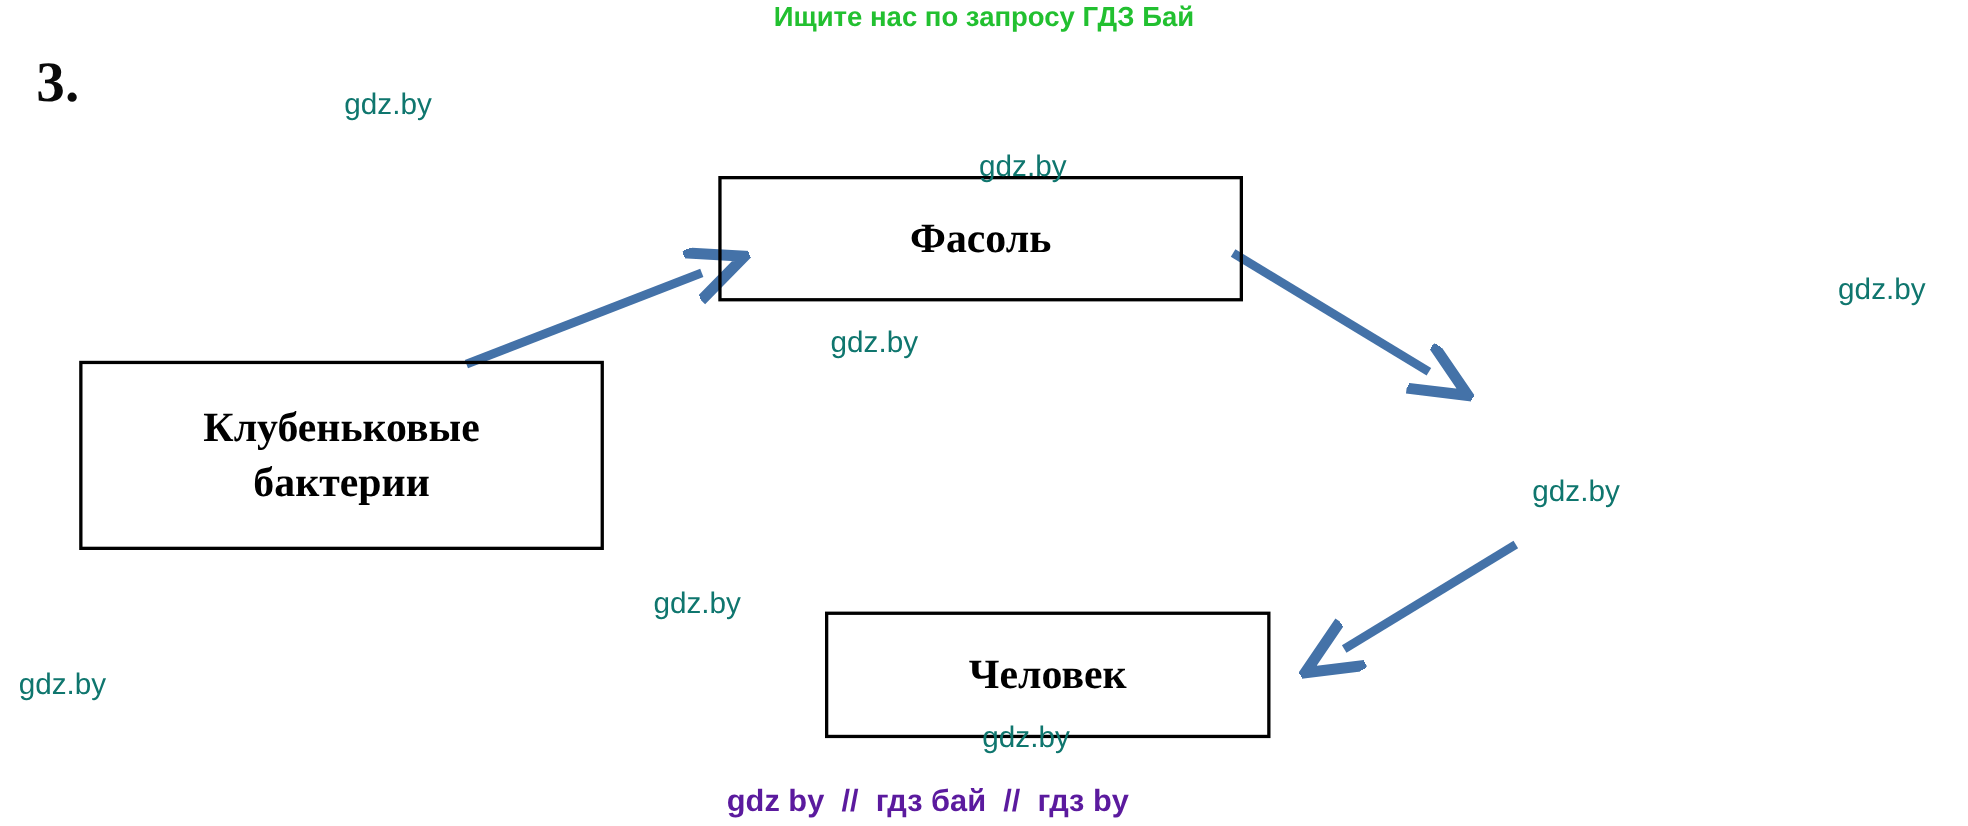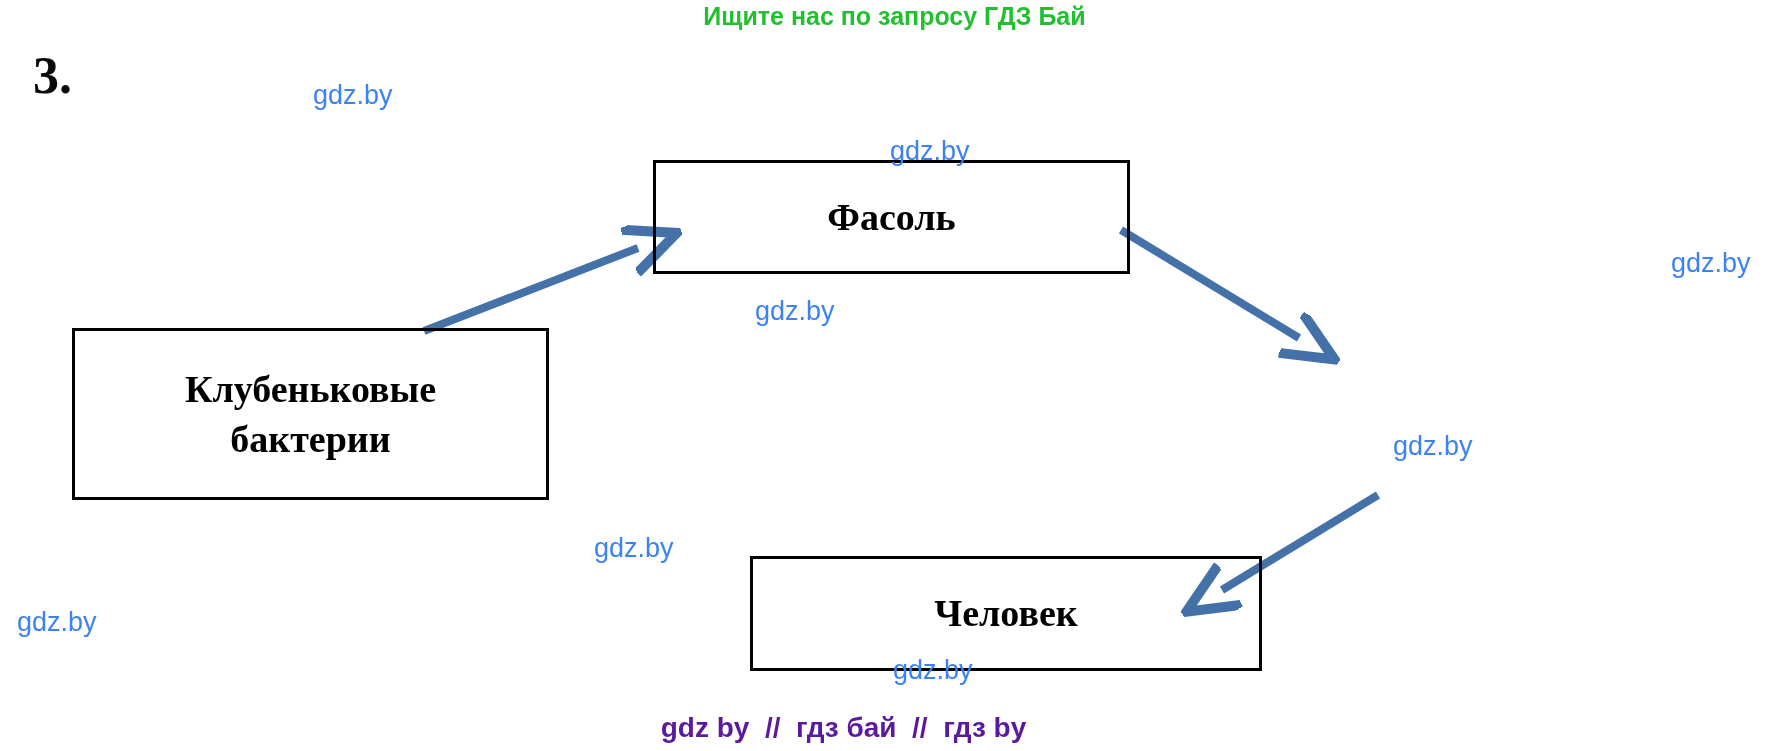--- a/index.html
+++ b/index.html
@@ -101,21 +101,21 @@
     width: 1789px;
     height: 751px;
     pointer-events: none;
   }
 
   
   .wm {
     position: absolute;
     font-family: "Liberation Sans", sans-serif;
     font-size: 27px;
-    color: #3b82f6;
+    color: #0f766e;
     white-space: nowrap;
   }
 
   
   .footer-note {
     position: absolute;
     left: 0;
     top: 712px;
     width: 1687px;
     text-align: center;
@@ -151,21 +151,21 @@
   <div class="node" id="node-bean" style="left: 653px; top: 160px; width: 477px; height: 114px; border-color: rgb(0, 0, 0);">
     <span class="node-label">Фасоль</span>
   </div>
 
   <div class="node" id="node-bacteria" style="left: 72px; top: 328px; width: 477px; height: 172px; border-color: rgb(0, 0, 0);">
     <span class="node-label">Клубеньковые
 бактерии</span>
   </div>
 
 
-  <div class="node" id="node-human" style="left: 750px; top: 556px; width: 512px; height: 115px; border-color: rgb(0, 0, 0);">
+  <div class="node" id="node-human" style="left: 750px; top: 556px; width: 405px; height: 115px; border-color: rgb(0, 0, 0);">
     <span class="node-label">Человек</span>
   </div>
 
   <div id="watermark-layer">
       <div class="wm" style="left: 313px; top: 80px;">gdz.by</div>
       <div class="wm" style="left: 890px; top: 136px;">gdz.by</div>
       <div class="wm" style="left: 755px; top: 296px;">gdz.by</div>
       <div class="wm" style="left: 1671px; top: 248px;">gdz.by</div>
       <div class="wm" style="left: 1393px; top: 431px;">gdz.by</div>
       <div class="wm" style="left: 594px; top: 533px;">gdz.by</div>

